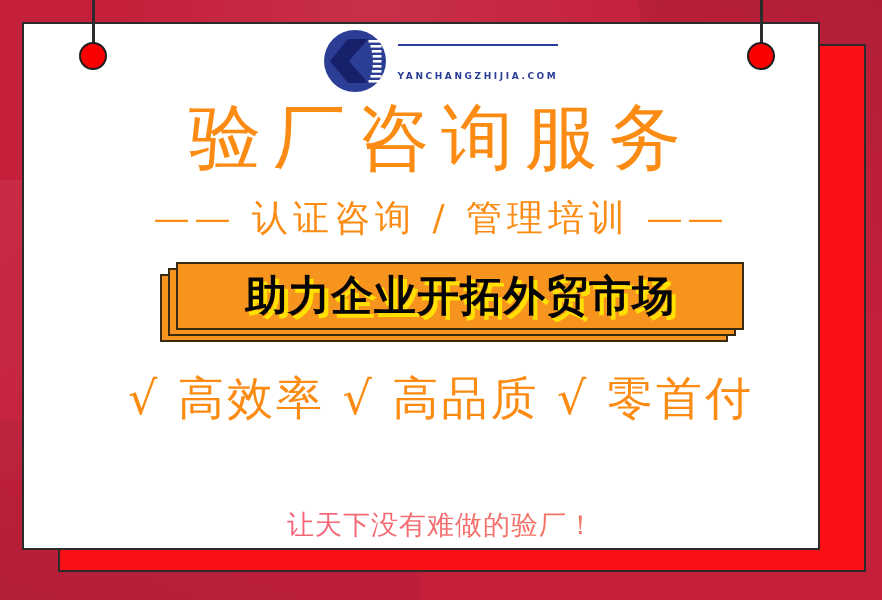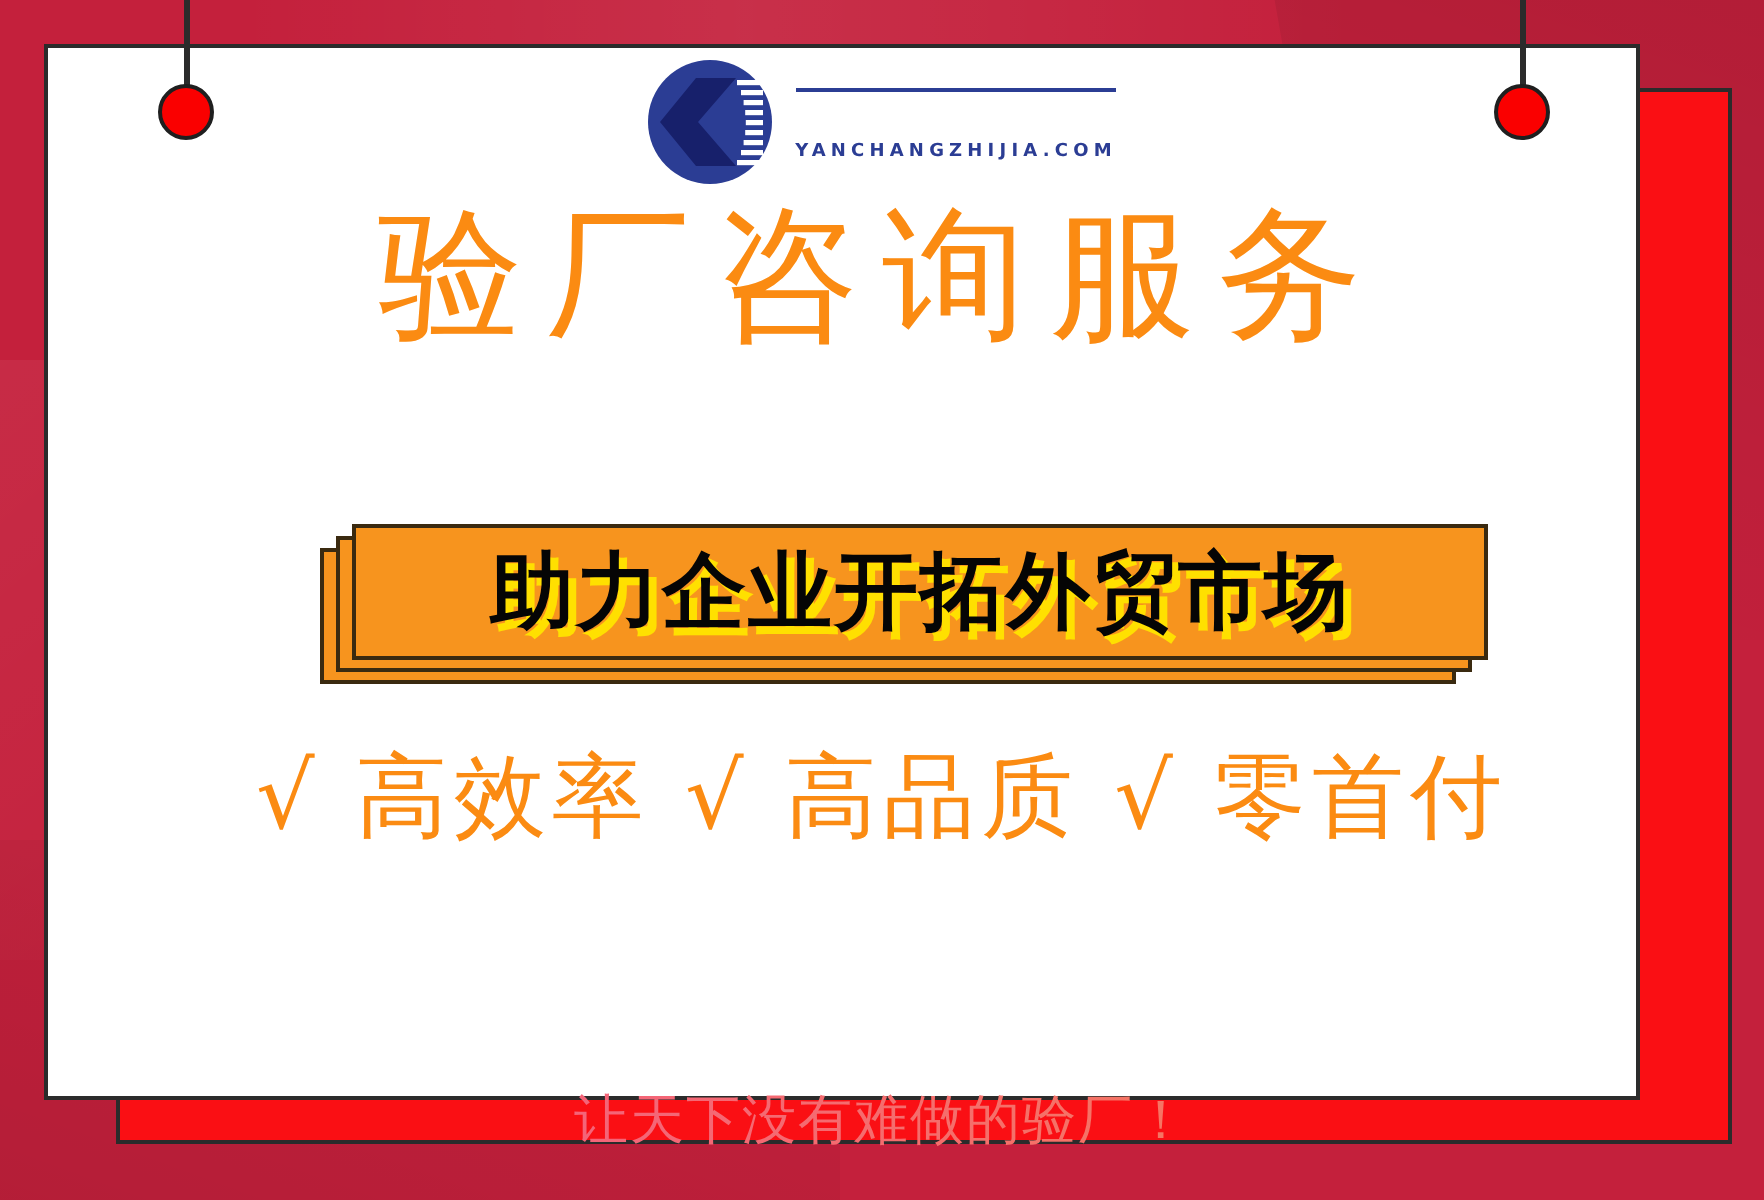--- a/index.html
+++ b/index.html
@@ -265,21 +265,20 @@
     background-clip: text;
     color: transparent;
     -webkit-text-fill-color: transparent;
   }
   .slogan-1 { top: 463px; }
   .slogan-2 {
     top: 508px;
     background: linear-gradient(90deg, #f2577e 0%, #f4637b 30%, #f57266 62%, #f68a4c 100%);
     -webkit-background-clip: text;
     background-clip: text;
-    margin-top: 36px;
   }
 </style>
 </head>
 <body>
 
 <div id="poster">
 
   <div class="bg-base"></div>
   <div class="bg-diag-a"></div>
   <div class="bg-diag-b"></div>
@@ -317,20 +316,21 @@
       <path d="M31 3 a28 28 0 0 1 0 56" fill="none" stroke="#2b3d94" stroke-width="0"></path>
     </svg>
     <div class="logo-text">
       <div class="logo-rule"></div>
       <div class="logo-dom">YANCHANGZHIJIA.COM</div>
     </div>
   </div>
 
   <div class="headline">验厂咨询服务</div>
 
+  <div class="subtitle">—— 认证咨询 / 管理培训 ——</div>
 
   <div class="banner-wrap">
     <div class="banner-layer l3"></div>
     <div class="banner-layer l2"></div>
     <div class="banner-layer l1">
       <span class="banner-text">助力企业开拓外贸市场</span>
     </div>
   </div>
 
   <div class="features">√ 高效率 √ 高品质 √ 零首付</div>

